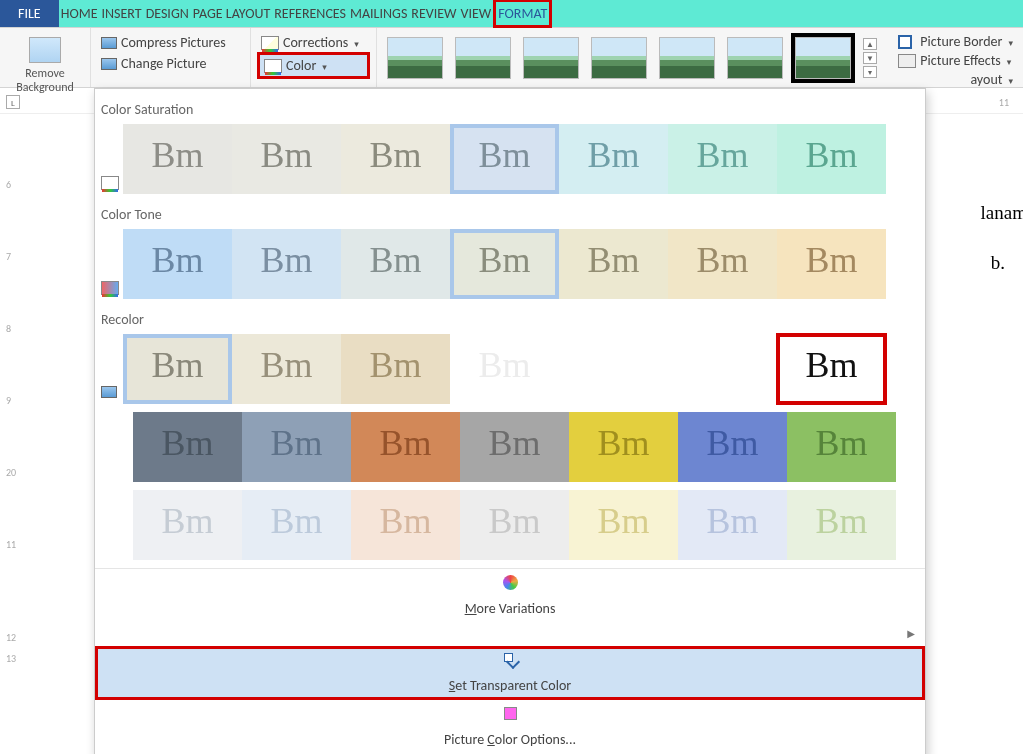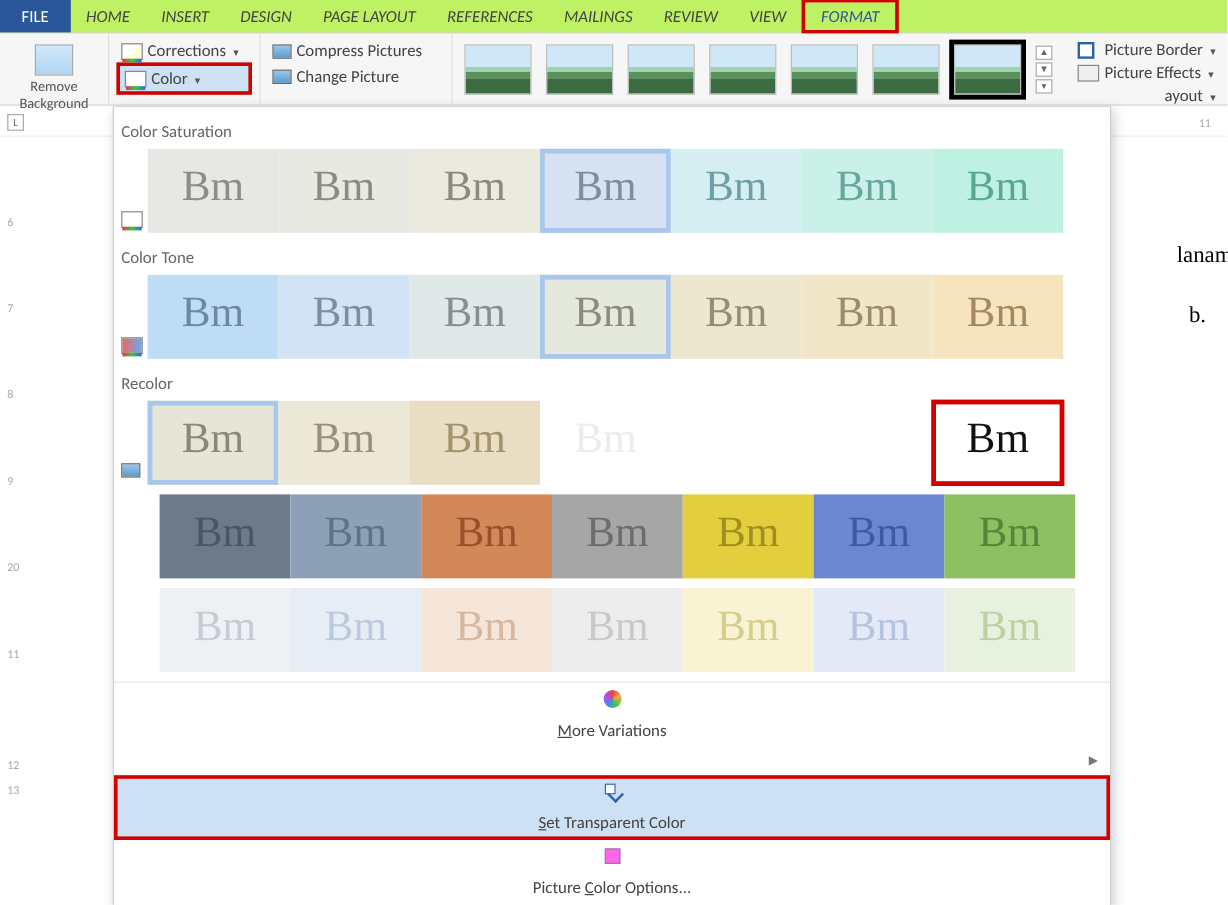--- a/index.html
+++ b/index.html
@@ -1,21 +1,21 @@
 <!DOCTYPE html>
 <html><head>
 <meta charset="utf-8">
 <style>
   * { margin: 0; padding: 0; box-sizing: border-box; font-family: "Segoe UI", Calibri, Arial, sans-serif; }
   body { background: #ffffff; width: 1023px; height: 754px; overflow: hidden; position: relative; font-size: 13px; }
 
   
-  .tabs { display: flex; align-items: stretch; height: 28px; border-bottom: 1px solid #d4d4d4; background: #bef264; }
+  .tabs { display: flex; align-items: stretch; height: 28px; border-bottom: 1px solid #d4d4d4; background: #5eead4; }
   .tabs .file { background: #2b579a; color: #fff; padding: 0 18px; display: flex; align-items: center; font-size: 14px; }
-  .tabs .tab { padding: 0 13px; display: flex; align-items: center; color: #444; font-size: 14px; cursor: pointer; font-style: italic; }
+  .tabs .tab { padding: 0 2px; display: flex; align-items: center; color: #444; font-size: 14px; cursor: pointer; }
   .tabs .tab.highlighted { border: 3px solid #d30000; margin: -1px 0; color: #2b579a; }
 
   
   .ribbon { display: flex; height: 60px; border-bottom: 1px solid #d4d4d4; background: #f6f6f6; position: relative; }
   .rgroup { display: flex; flex-direction: column; padding: 4px 6px 0; border-right: 1px solid #e0e0e0; }
   .big-btn { display: flex; flex-direction: column; align-items: center; width: 78px; padding-top: 2px; color: #555; font-size: 12px; }
   .big-btn .ico { width: 32px; height: 32px; display:flex; align-items:center; justify-content:center; }
   .mini { display: flex; align-items: center; gap: 4px; color: #444; font-size: 14px; padding: 2px 4px; }
   .mini .carr::after { content: "▾"; font-size: 9px; margin-left: 2px; color:#555; }
   .mini.hi { border: 3px solid #d30000; background: #cee1f4; margin: -1px 0; }
@@ -93,40 +93,40 @@
 <div class="ribbon">
   <div class="rgroup">
     <div class="big-btn">
       <span class="ico">
           <span class="ico-remove"></span>
         </span>
       <span>Remove</span>
       <span>Background</span>
     </div>
   </div>
+  <div class="rgroup" style="width:160px;">
+    <div class="mini">
+      <span class="ico-pic"></span>
+      <span>Compress Pictures</span>
+    </div>
+    <div class="mini">
+      <span class="ico-pic"></span>
+      <span>Change Picture</span>
+    </div>
+  </div>
   <div class="rgroup" style="width:126px;">
     <div class="mini">
       <span class="ico-piccolor" style="background:linear-gradient(135deg,#fff 50%,#ffd 50%)"></span>
       <span>Corrections</span>
       <span class="carr"></span>
     </div>
     <div class="mini hi">
       <span class="ico-piccolor"></span>
       <span>Color</span>
       <span class="carr"></span>
-    </div>
-  </div>
-  <div class="rgroup" style="width:160px;">
-    <div class="mini">
-      <span class="ico-pic"></span>
-      <span>Compress Pictures</span>
-    </div>
-    <div class="mini">
-      <span class="ico-pic"></span>
-      <span>Change Picture</span>
     </div>
   </div>
   <div class="style-gallery">
     <div class="thumb"></div>
     <div class="thumb"></div>
     <div class="thumb"></div>
     <div class="thumb"></div>
     <div class="thumb"></div>
     <div class="thumb"></div>
     <div class="thumb sel"></div>

